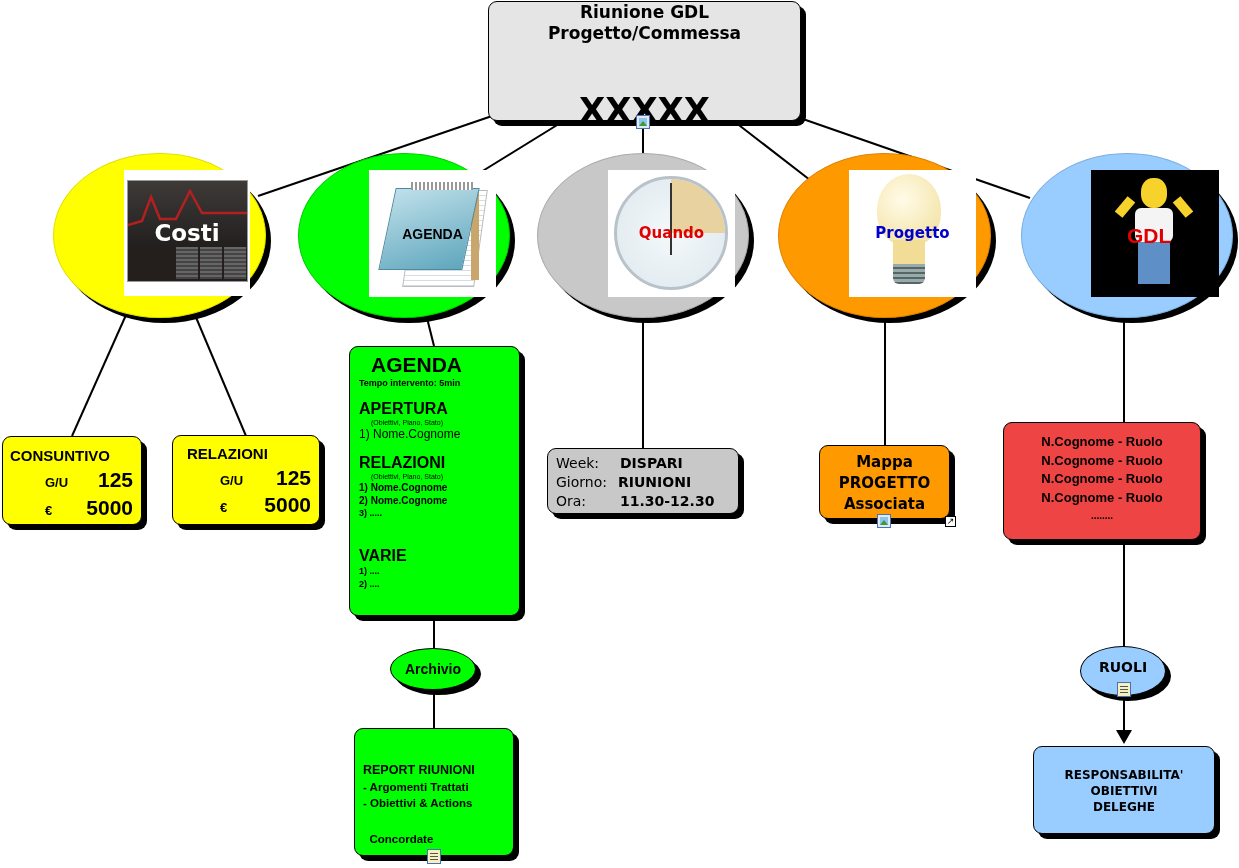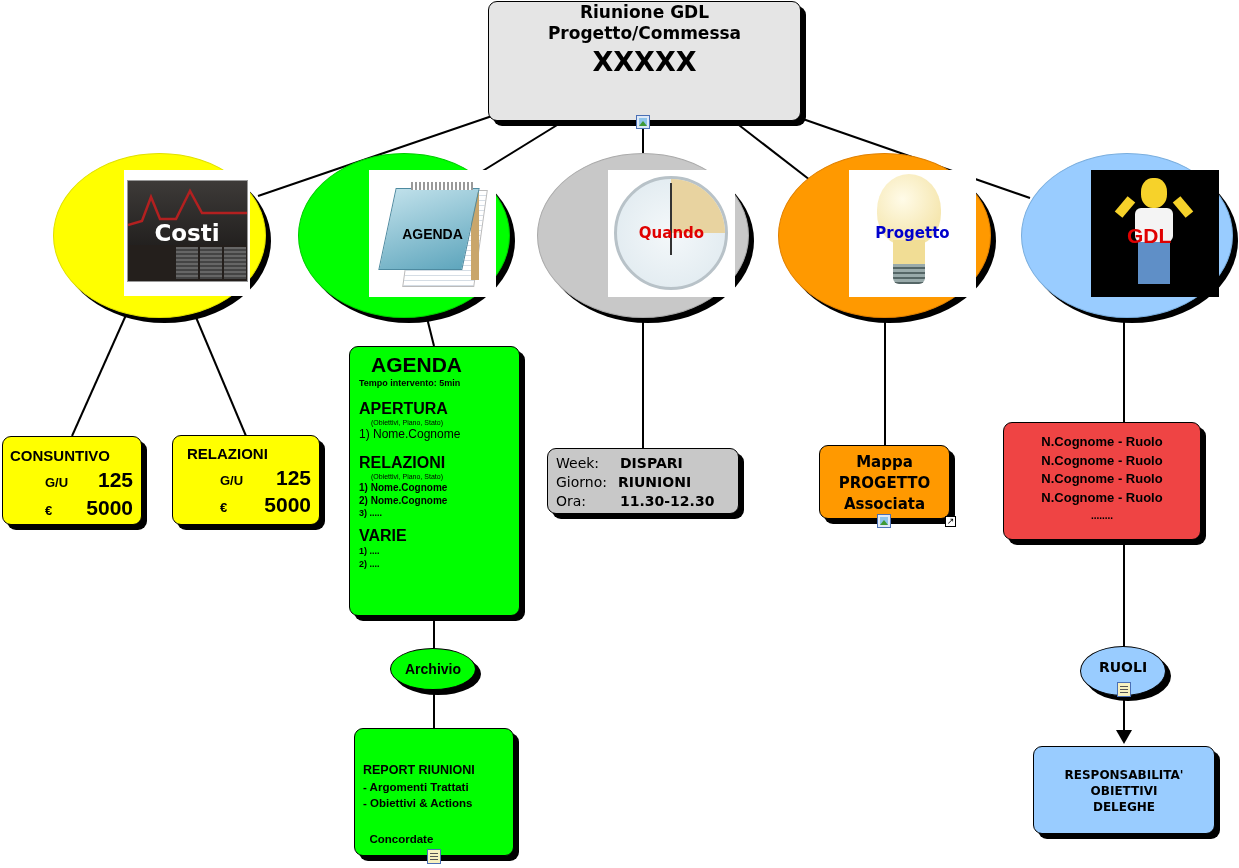--- a/index.html
+++ b/index.html
@@ -38,21 +38,21 @@
     <line x1="1124" y1="318" x2="1124" y2="422"></line>
     <line x1="1124" y1="540" x2="1124" y2="648"></line>
     <line x1="1124" y1="698" x2="1124" y2="732"></line>
   </g>
   <polygon points="1116,730 1132,730 1124,744" fill="#000"></polygon>
 </svg>
 
 <div class="box tahoma center b" style="left:488px;top:1px;width:313px;height:120px;background:#e5e5e5;">
   <div style="font-size:17px;line-height:21px;">Riunione GDL</div>
   <div style="font-size:17px;line-height:21px;">Progetto/Commessa</div>
-  <div style="font-size:27px;line-height:36px;">XXXXX</div>
+  <div style="font-size:34px;line-height:36px;margin-top:48px;">XXXXX</div>
 </div>
 <div class="small-icon" style="left:636px;top:115px;">
     <span class="sky"></span>
     <span class="hill"></span>
   </div>
 
 <div class="ell" style="left:53px;top:153px;width:213px;height:165px;background:#ffff00;border-color:#e0e000;">
   <div class="pic" style="left:41px;top:16px;width:126px;height:126px;">
     <div style="position:absolute;left:3px;top:10px;width:119px;height:100px;background:linear-gradient(#3d3a38,#141211);border:1px solid #999;">
       <svg width="119" height="50" style="position:absolute;left:0;top:6px;">
@@ -131,21 +131,21 @@
   <div class="b" style="font-size:21px;line-height:24px;padding-left:12px;">AGENDA</div>
   <div class="b" style="font-size:9px;line-height:12px;">Tempo intervento: 5min</div>
   <div class="b" style="font-size:16px;line-height:18px;margin-top:11px;">APERTURA</div>
   <div style="font-size:7px;line-height:9px;padding-left:12px;">(Obiettivi, Piano, Stato)</div>
   <div style="font-size:12px;line-height:15px;">1) Nome.Cognome</div>
   <div class="b" style="font-size:16px;line-height:18px;margin-top:12px;">RELAZIONI</div>
   <div style="font-size:7px;line-height:9px;padding-left:12px;">(Obiettivi, Piano, Stato)</div>
   <div class="b" style="font-size:10px;line-height:13px;">1) Nome.Cognome</div>
   <div class="b" style="font-size:10px;line-height:13px;">2) Nome.Cognome</div>
   <div class="b" style="font-size:9px;line-height:12px;">3) .....</div>
-  <div class="b" style="font-size:16px;line-height:18px;margin-top:8px;">VARIE</div>
+  <div class="b" style="font-size:16px;line-height:18px;margin-top:28px;">VARIE</div>
   <div class="b" style="font-size:9px;line-height:13px;">1) ....</div>
   <div class="b" style="font-size:9px;line-height:13px;">2) ....</div>
 </div>
 
 <div class="ell b center" style="left:390px;top:648px;width:86px;height:42px;background:#00ff00;border-color:#000;line-height:40px;font-size:14px;">
   <span>Archivio</span>
 </div>
 
 <div class="box b" style="left:354px;top:728px;width:160px;height:128px;background:#00ff00;padding:33px 0 0 8px;">
   <div style="font-size:12.5px;line-height:17px;">REPORT RIUNIONI</div>

